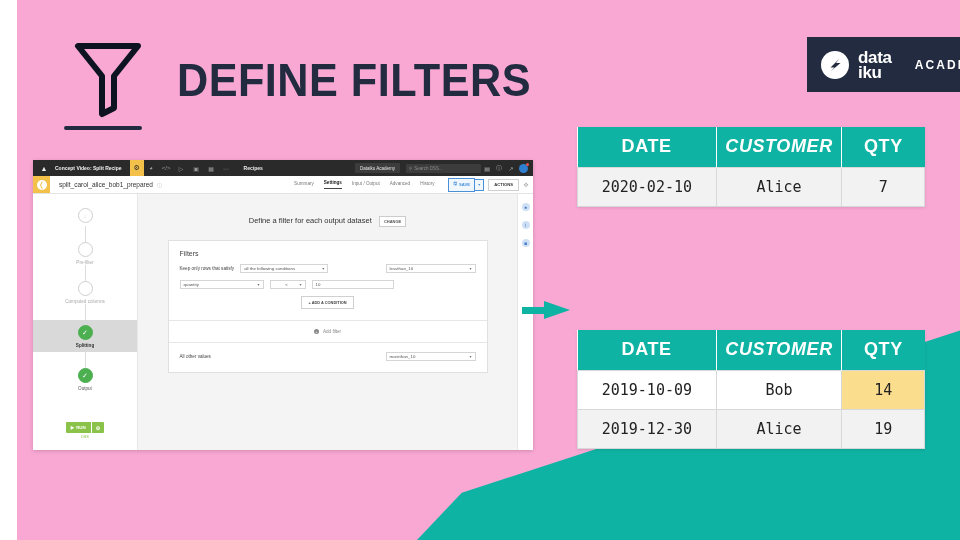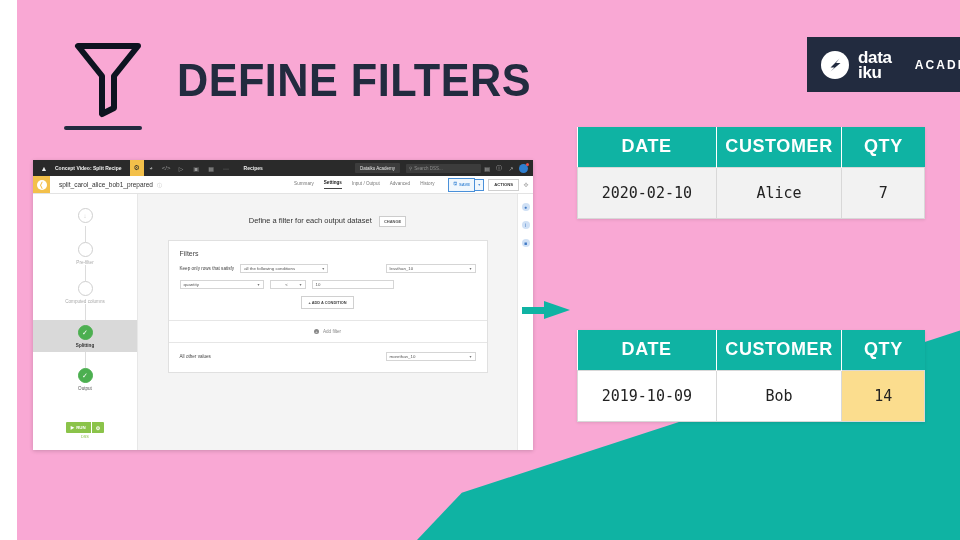--- a/index.html
+++ b/index.html
@@ -123,28 +123,28 @@
     text-align: center;
     font-family: "Liberation Sans Narrow", "Liberation Sans", sans-serif;
     border-right: 1px solid #ffffff;
   }
   .dtable th:last-child { border-right: none; }
   .dtable td {
     font-family: "DejaVu Sans Mono", monospace;
     font-size: 15px;
     color: #222222;
     text-align: center;
-    padding: 16px 0;
+    padding: 10px 0;
     border: 1px solid #d8d8d8;
   }
   .dtable tr.alt td { background: #f2f2f2; }
   .dtable td.qty-blue   { background: #A8C4EC; }
   .dtable td.qty-yellow { background: #FBDD8E; }
   .col-date { width: 140px; }
-  .col-cust { width: 125px; }
+  .col-cust { width: 125px; font-style: italic; }
   .col-qty  { width: 83px; }
 
   
   #app {
     position: absolute;
     left: 16px; top: 160px;
     width: 500px; height: 290px;
     background: #f4f4f4;
     z-index: 3;
     overflow: hidden;
@@ -379,20 +379,25 @@
         <th class="col-date">DATE</th>
         <th class="col-cust">CUSTOMER</th>
         <th class="col-qty">QTY</th>
       </tr>
     </thead>
     <tbody>
       <tr>
         <td>2019-10-09</td>
         <td>Bob</td>
         <td class="qty-yellow">14</td>
+      </tr>
+      <tr class="alt">
+        <td>2019-12-30</td>
+        <td>Alice</td>
+        <td class="qty-yellow">19</td>
       </tr>
     </tbody>
   </table>
 
   <div id="app">
 
     <div class="nav">
       <div class="nav-logo">▲</div>
       <div class="nav-proj">Concept Video: Split Recipe</div>
       <div class="nav-hl">⚙</div>

